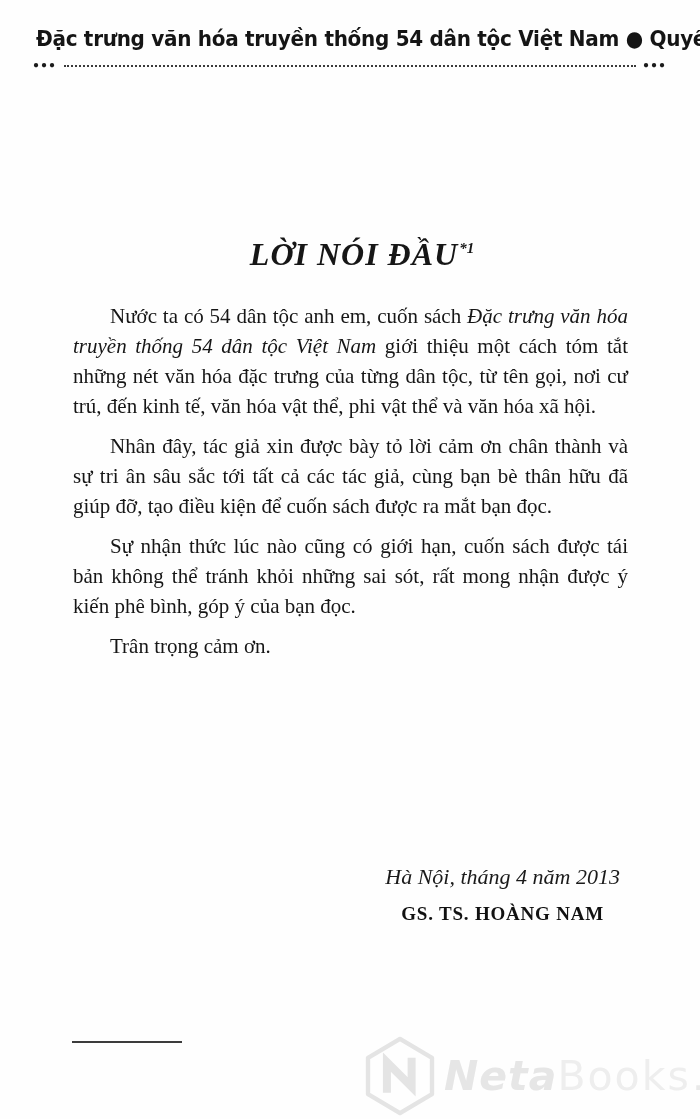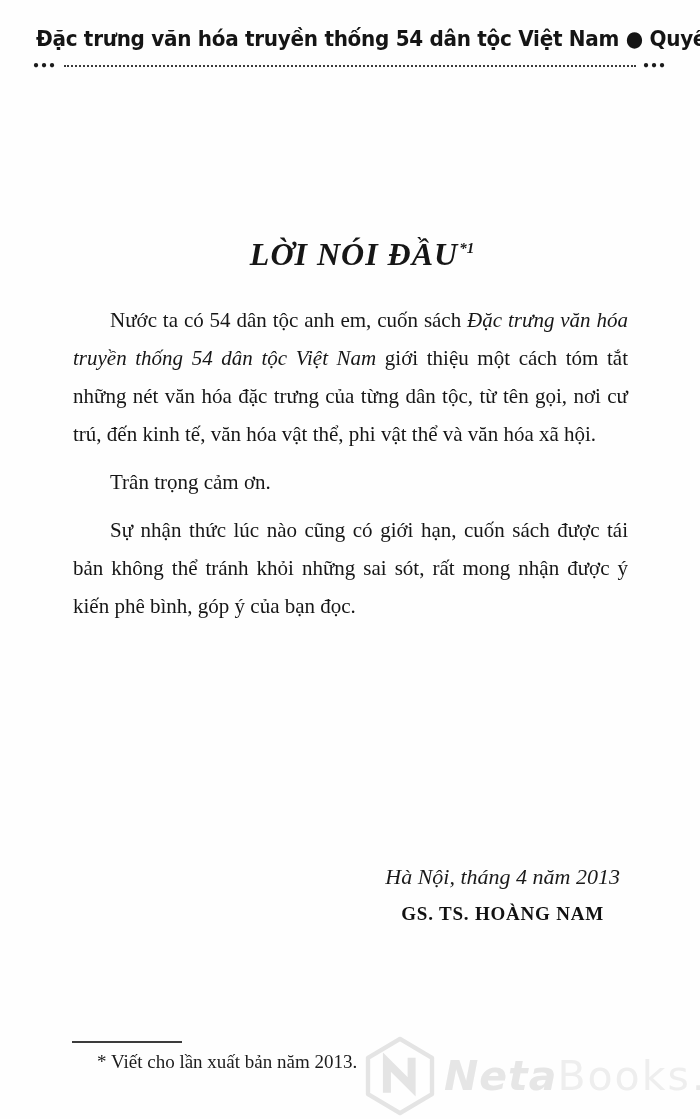--- a/index.html
+++ b/index.html
@@ -80,21 +80,21 @@
     margin-left: 1px;
   }
 
   
   .body-text {
     position: absolute;
     top: 301px;
     left: 73px;
     width: 555px;
     font-size: 21px;
-    line-height: 38px;
+    line-height: 30px;
     text-align: justify;
     color: #161616;
   }
   .body-text p {
     margin: 0 0 10px 0;
     text-indent: 37px;
   }
   .book-title-em {
     font-style: italic;
   }
@@ -198,31 +198,31 @@
   </div>
 
   <h1 class="chapter-title">
     <span>LỜI NÓI ĐẦU</span><sup>*1</sup>
   </h1>
 
   <div class="body-text">
     <p>
       <span>Nước ta có 54 dân tộc anh em, cuốn sách </span><em class="book-title-em">Đặc trưng văn hóa truyền thống 54 dân tộc Việt Nam</em><span> giới thiệu một cách tóm tắt những nét văn hóa đặc trưng của từng dân tộc, từ tên gọi, nơi cư trú, đến kinh tế, văn hóa vật thể, phi vật thể và văn hóa xã hội.</span>
     </p>
+    <p>Nhân đây, tác giả xin được bày tỏ lời cảm ơn chân thành và sự tri ân sâu sắc tới tất cả các tác giả, cùng bạn bè thân hữu đã giúp đỡ, tạo điều kiện để cuốn sách được ra mắt bạn đọc.</p>
+    <p>Sự nhận thức lúc nào cũng có giới hạn, cuốn sách được tái bản không thể tránh khỏi những sai sót, rất mong nhận được ý kiến phê bình, góp ý của bạn đọc.</p>
     <p>Trân trọng cảm ơn.</p>
-    <p>Sự nhận thức lúc nào cũng có giới hạn, cuốn sách được tái bản không thể tránh khỏi những sai sót, rất mong nhận được ý kiến phê bình, góp ý của bạn đọc.</p>
   </div>
 
   <div class="signature">
     <div class="sig-date">Hà Nội, tháng 4 năm 2013</div>
     <div class="sig-name">GS. TS. HOÀNG NAM</div>
   </div>
 
   <div class="footnote-rule"></div>
-  <div class="footnote-text">* Viết cho lần xuất bản năm 2013.</div>
 
   <div class="watermark">
     <svg class="wm-logo" viewBox="0 0 100 110" xmlns="http://www.w3.org/2000/svg">
       <polygon points="50,4 94,30 94,80 50,106 6,80 6,30" fill="none" stroke="#e4e4e4" stroke-width="6" stroke-linejoin="round"></polygon>
       <path d="M32,78 L32,36 L66,70 L66,30" fill="none" stroke="#e4e4e4" stroke-width="11" stroke-linejoin="miter"></path>
     </svg>
     <div class="wm-text">
       <span class="wm-neta">Neta</span>
         <span class="wm-books">Books</span>
         <span class="wm-vn">.vn</span>

